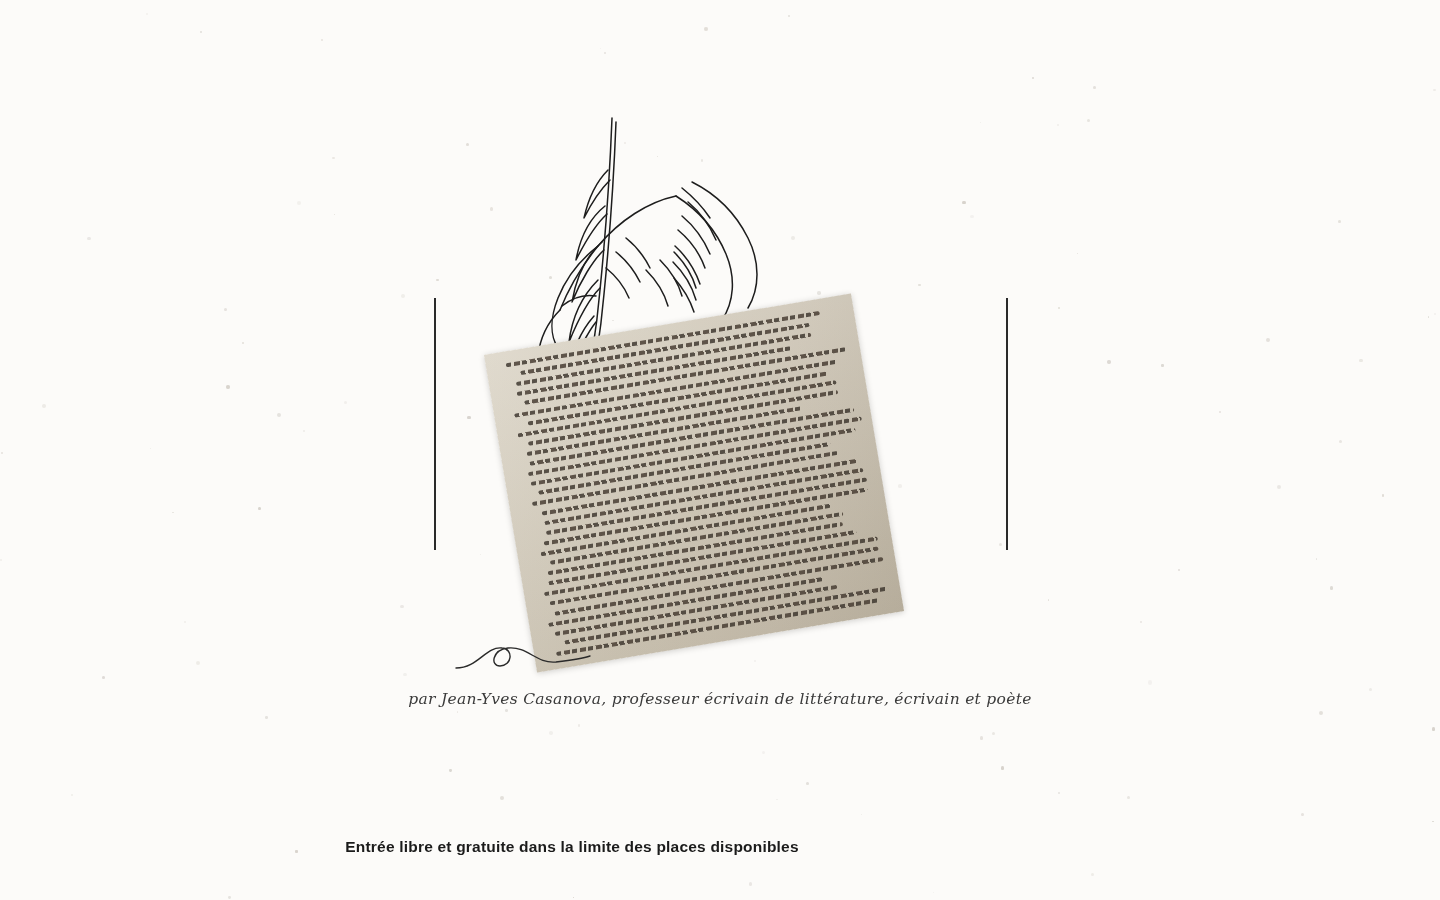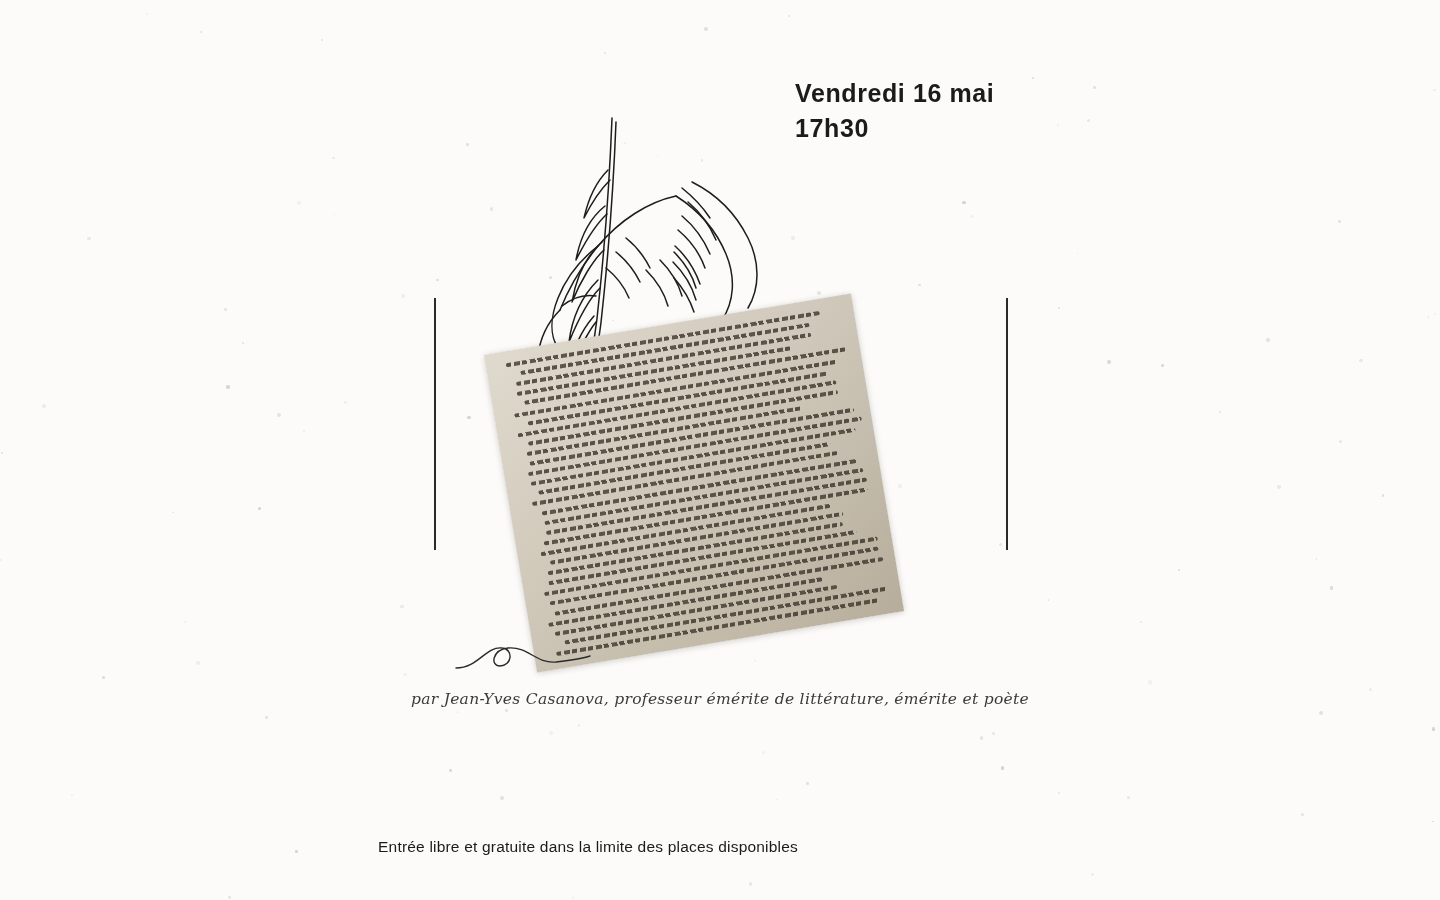--- a/index.html
+++ b/index.html
@@ -142,25 +142,25 @@
   }
   .script .speaker {
     margin-top: 18px;
     font-size: 15.5px;
     letter-spacing: .3px;
     color: #3a3a3a;
   }
 
   .footer {
     position: absolute;
-    left: 16px;
+    left: 0;
     top: 838px;
     width: 1144px;
     text-align: center;
-    font-weight: 400;
+    font-weight: 700;
     font-size: 15.5px;
     letter-spacing: .2px;
     color: #1b1b1b;
   }
 </style>
 </head>
 <body>
 
 <div class="poster">
 
@@ -311,22 +311,20 @@
       <i style="left:87.4px;top:236.8px;width:3.7px;height:3.7px;opacity:0.20"></i>
       <i style="left:295.1px;top:850.2px;width:2.5px;height:2.5px;opacity:0.55"></i>
       <i style="left:1431.8px;top:727.4px;width:3.6px;height:3.6px;opacity:0.57"></i>
       <i style="left:101.7px;top:676.0px;width:3.1px;height:3.1px;opacity:0.39"></i>
       <i style="left:548.8px;top:276.3px;width:3.2px;height:3.2px;opacity:0.35"></i>
       <i style="left:467.3px;top:415.8px;width:3.7px;height:3.7px;opacity:0.54"></i>
       <i style="left:1337.9px;top:219.5px;width:3.2px;height:3.2px;opacity:0.31"></i>
     </div>
 
 
-  <div class="datetime">Vendredi 16 mai
-17h30</div>
 
   <div class="rule left"></div>
   <div class="rule right"></div>
 
   <div class="art">
     <svg viewBox="0 0 620 570" xmlns="http://www.w3.org/2000/svg" fill="none" stroke="#1d1d1d" stroke-width="1.5" stroke-linecap="round" stroke-linejoin="round">
 
       <path d="M182 8 C 180 60, 176 120, 170 180 C 166 225, 160 260, 152 292"></path>
       <path d="M186 12 C 184 64, 180 124, 174 184 C 170 229, 164 264, 156 296"></path>
 
@@ -412,18 +410,18 @@
       </div>
   </div>
 
   <div class="flourish">
     <svg viewBox="0 0 140 40" xmlns="http://www.w3.org/2000/svg" fill="none" stroke="#2a2a2a" stroke-width="1.4" stroke-linecap="round">
       <path d="M4 30 C 26 30, 34 8, 50 10 C 62 11, 60 28, 48 28 C 38 28, 40 12, 56 10 C 76 8, 84 26, 104 24 C 120 22, 132 20, 138 18"></path>
     </svg>
   </div>
 
   <div class="script">
-    <div class="speaker">par Jean-Yves Casanova, professeur émérite de littérature, émérite et poète</div>
+    <div class="speaker">par Jean-Yves Casanova, professeur écrivain de littérature, écrivain et poète</div>
   </div>
 
   <div class="footer">Entrée libre et gratuite dans la limite des places disponibles</div>
 
 </div>
 
 </body></html>

